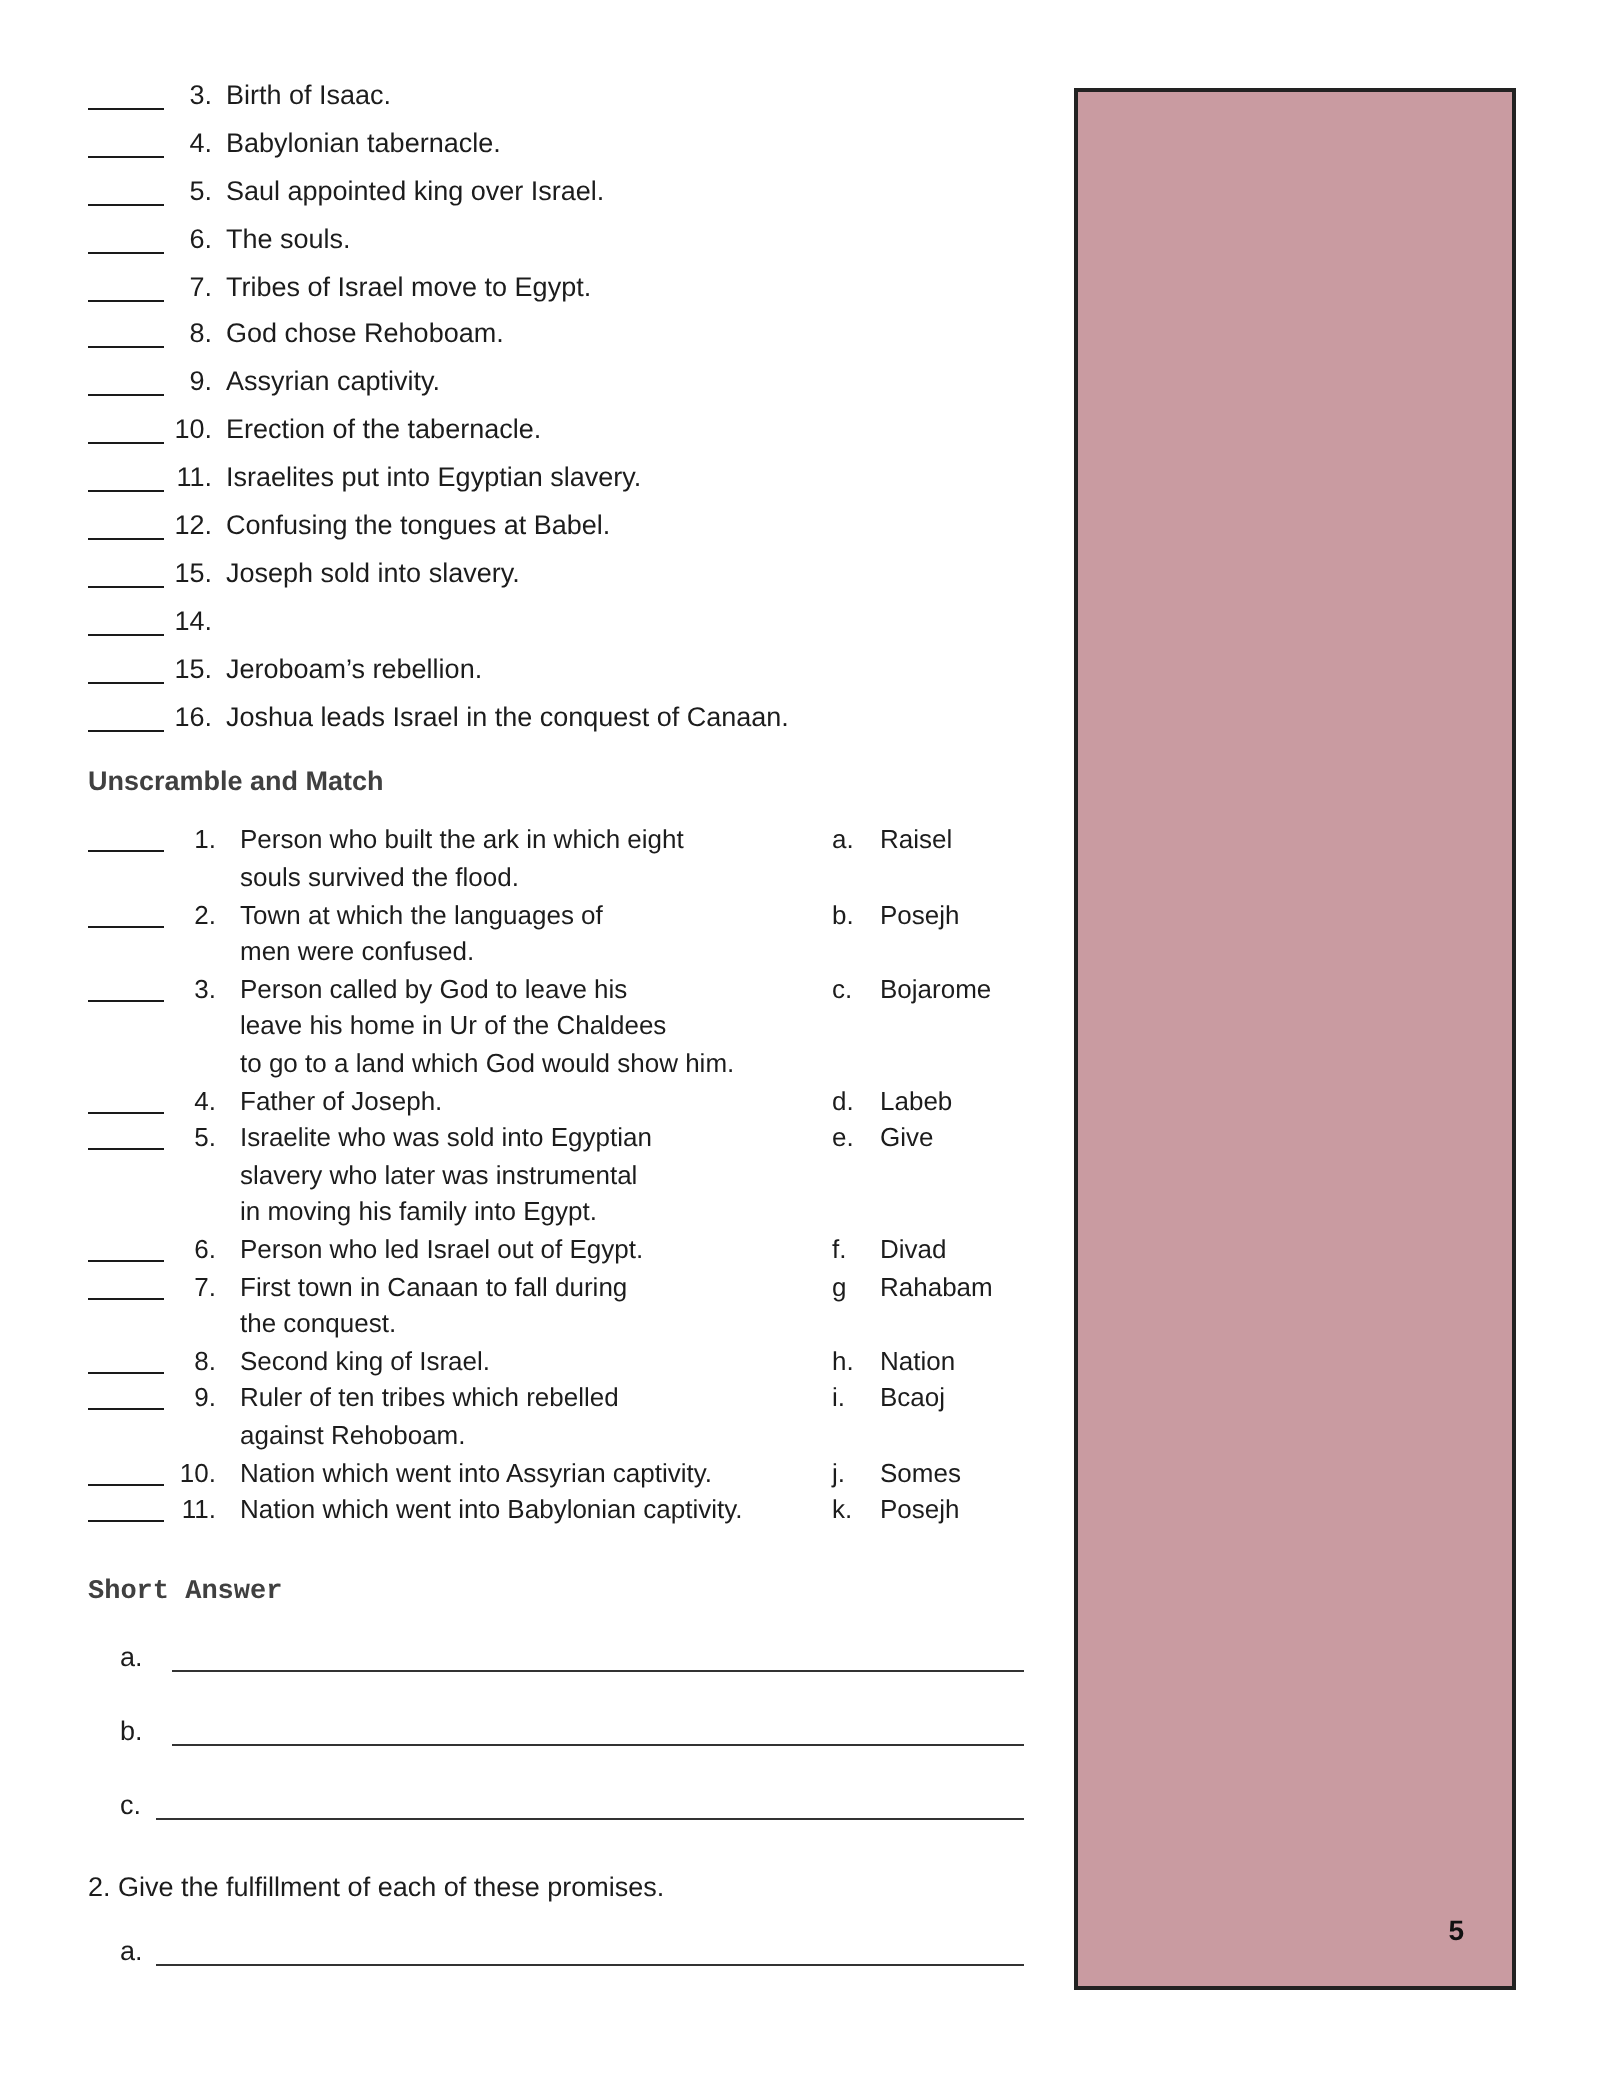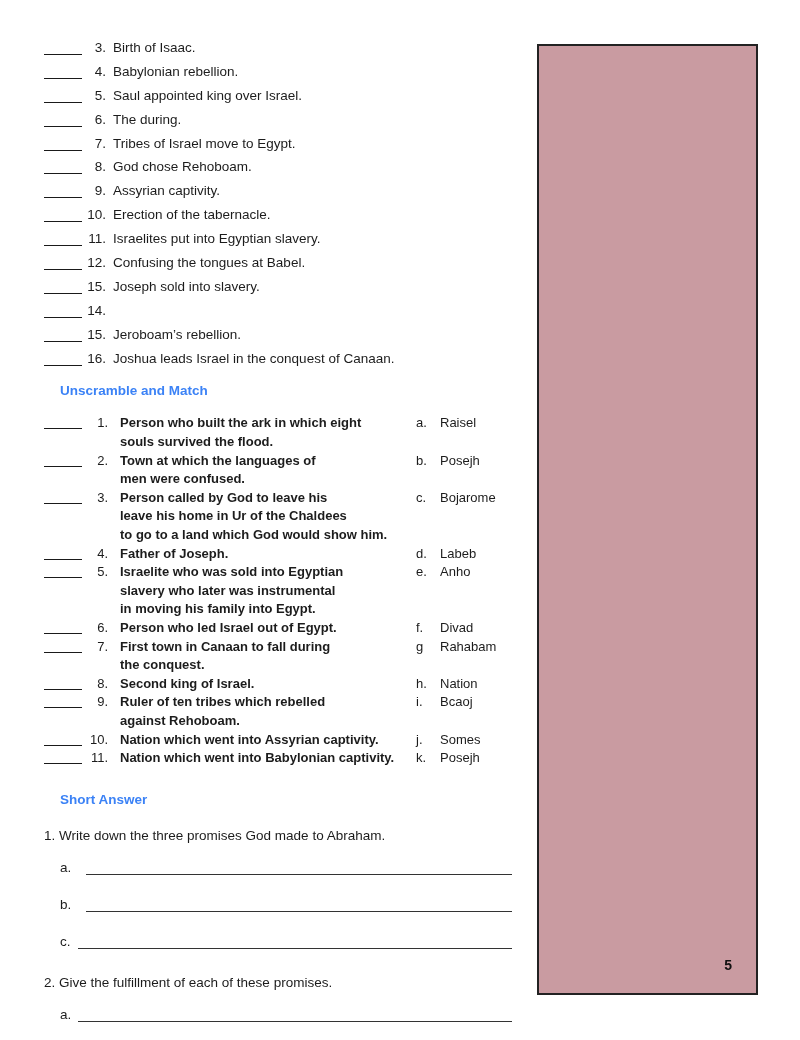--- a/index.html
+++ b/index.html
@@ -49,22 +49,22 @@
   .t-num{
     width:22px;
     text-align:right;
     margin-right:7px;
     flex:none;
   }
   
   .section-heading{
     font-size:13.5px;
     font-weight:bold;
-    color:#3b82f6;
-    margin:16px;
+    color:#404040;
+    margin:0;
   }
   .heading-unscramble{margin-top:13px;}
   
   .match-list{margin-top:13px;}
   .m-row{
     display:flex;
     align-items:flex-start;
     font-size:13px;
     line-height:18.6px;
   }
@@ -78,29 +78,28 @@
   .m-num{
     width:22px;
     text-align:right;
     margin-right:12px;
     flex:none;
   }
   .m-desc{
     width:296px;
     white-space:pre-line;
     flex:none;
-    font-weight:bold;
   }
   .m-letter{
     width:24px;
     flex:none;
   }
   .m-name{flex:1;}
   
-  .heading-short{margin-top:24px;}
+  .heading-short{margin-top:24px;font-family:Liberation Mono, monospace;}
   .sa-question{
     font-size:13.5px;
     margin-top:21px;
     white-space:nowrap;
   }
   .sa-blank-row{
     display:flex;
     align-items:flex-start;
     font-size:13.5px;
     line-height:20px;
@@ -134,31 +133,31 @@
 
     <div class="t-list">
       <div class="t-row">
           <span class="t-blank"></span>
           <span class="t-num">3.</span>
           <span class="t-text">Birth of Isaac.</span>
         </div>
       <div class="t-row">
           <span class="t-blank"></span>
           <span class="t-num">4.</span>
-          <span class="t-text">Babylonian rebellion.</span>
+          <span class="t-text">Babylonian tabernacle.</span>
         </div>
       <div class="t-row">
           <span class="t-blank"></span>
           <span class="t-num">5.</span>
           <span class="t-text">Saul appointed king over Israel.</span>
         </div>
       <div class="t-row">
           <span class="t-blank"></span>
           <span class="t-num">6.</span>
-          <span class="t-text">The during.</span>
+          <span class="t-text">The souls.</span>
         </div>
       <div class="t-row">
           <span class="t-blank"></span>
           <span class="t-num">7.</span>
           <span class="t-text">Tribes of Israel move to Egypt.</span>
         </div>
       <div class="t-row">
           <span class="t-blank"></span>
           <span class="t-num">8.</span>
           <span class="t-text">God chose Rehoboam.</span>
@@ -239,21 +238,21 @@
           <span class="m-letter">d.</span>
           <span class="m-name">Labeb</span>
         </div>
       <div class="m-row">
           <span class="m-blank"></span>
           <span class="m-num">5.</span>
           <span class="m-desc">Israelite who was sold into Egyptian
 slavery who later was instrumental
 in moving his family into Egypt.</span>
           <span class="m-letter">e.</span>
-          <span class="m-name">Anho</span>
+          <span class="m-name">Give</span>
         </div>
       <div class="m-row">
           <span class="m-blank"></span>
           <span class="m-num">6.</span>
           <span class="m-desc">Person who led Israel out of Egypt.</span>
           <span class="m-letter">f.</span>
           <span class="m-name">Divad</span>
         </div>
       <div class="m-row">
           <span class="m-blank"></span>
@@ -289,21 +288,20 @@
           <span class="m-blank"></span>
           <span class="m-num">11.</span>
           <span class="m-desc">Nation which went into Babylonian captivity.</span>
           <span class="m-letter">k.</span>
           <span class="m-name">Posejh</span>
         </div>
     </div>
 
     <div class="section-heading heading-short">Short Answer</div>
 
-    <div class="sa-question">1. Write down the three promises God made to Abraham.</div>
 
     <div class="sa-blank-row">
         <span class="sa-label">a.</span>
         <span class="sa-line"></span>
       </div>
     <div class="sa-blank-row">
         <span class="sa-label">b.</span>
         <span class="sa-line"></span>
       </div>
     <div class="sa-blank-row">

